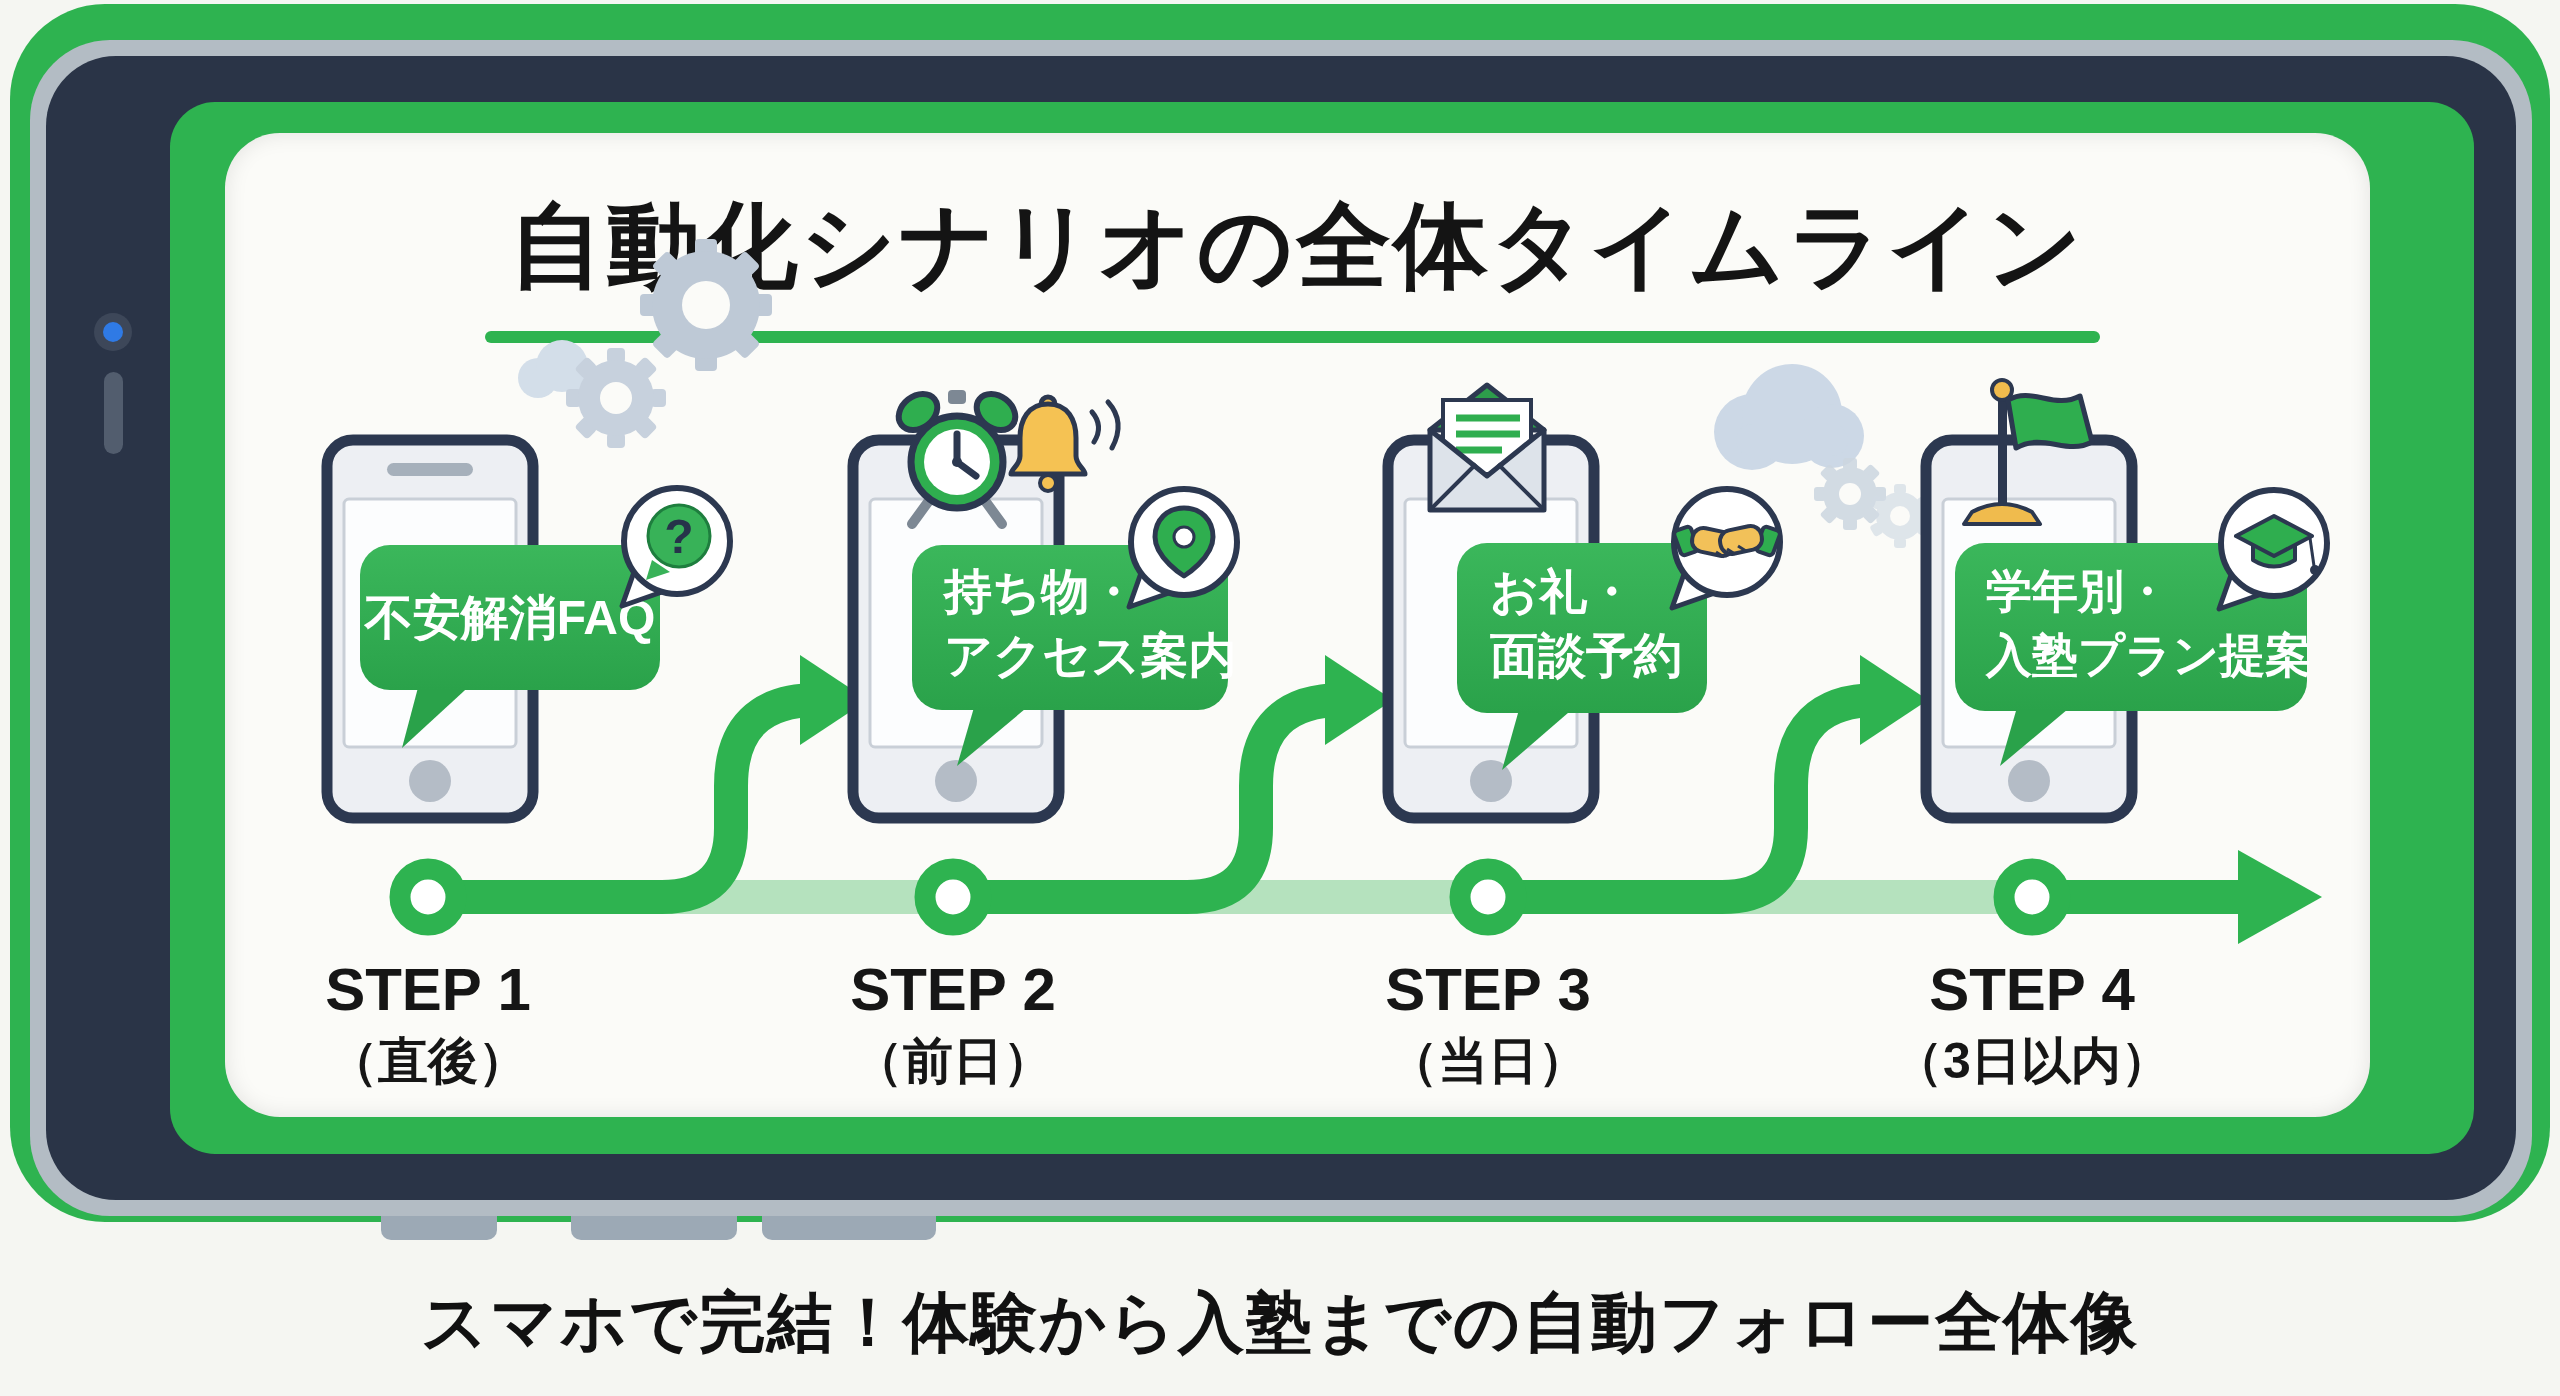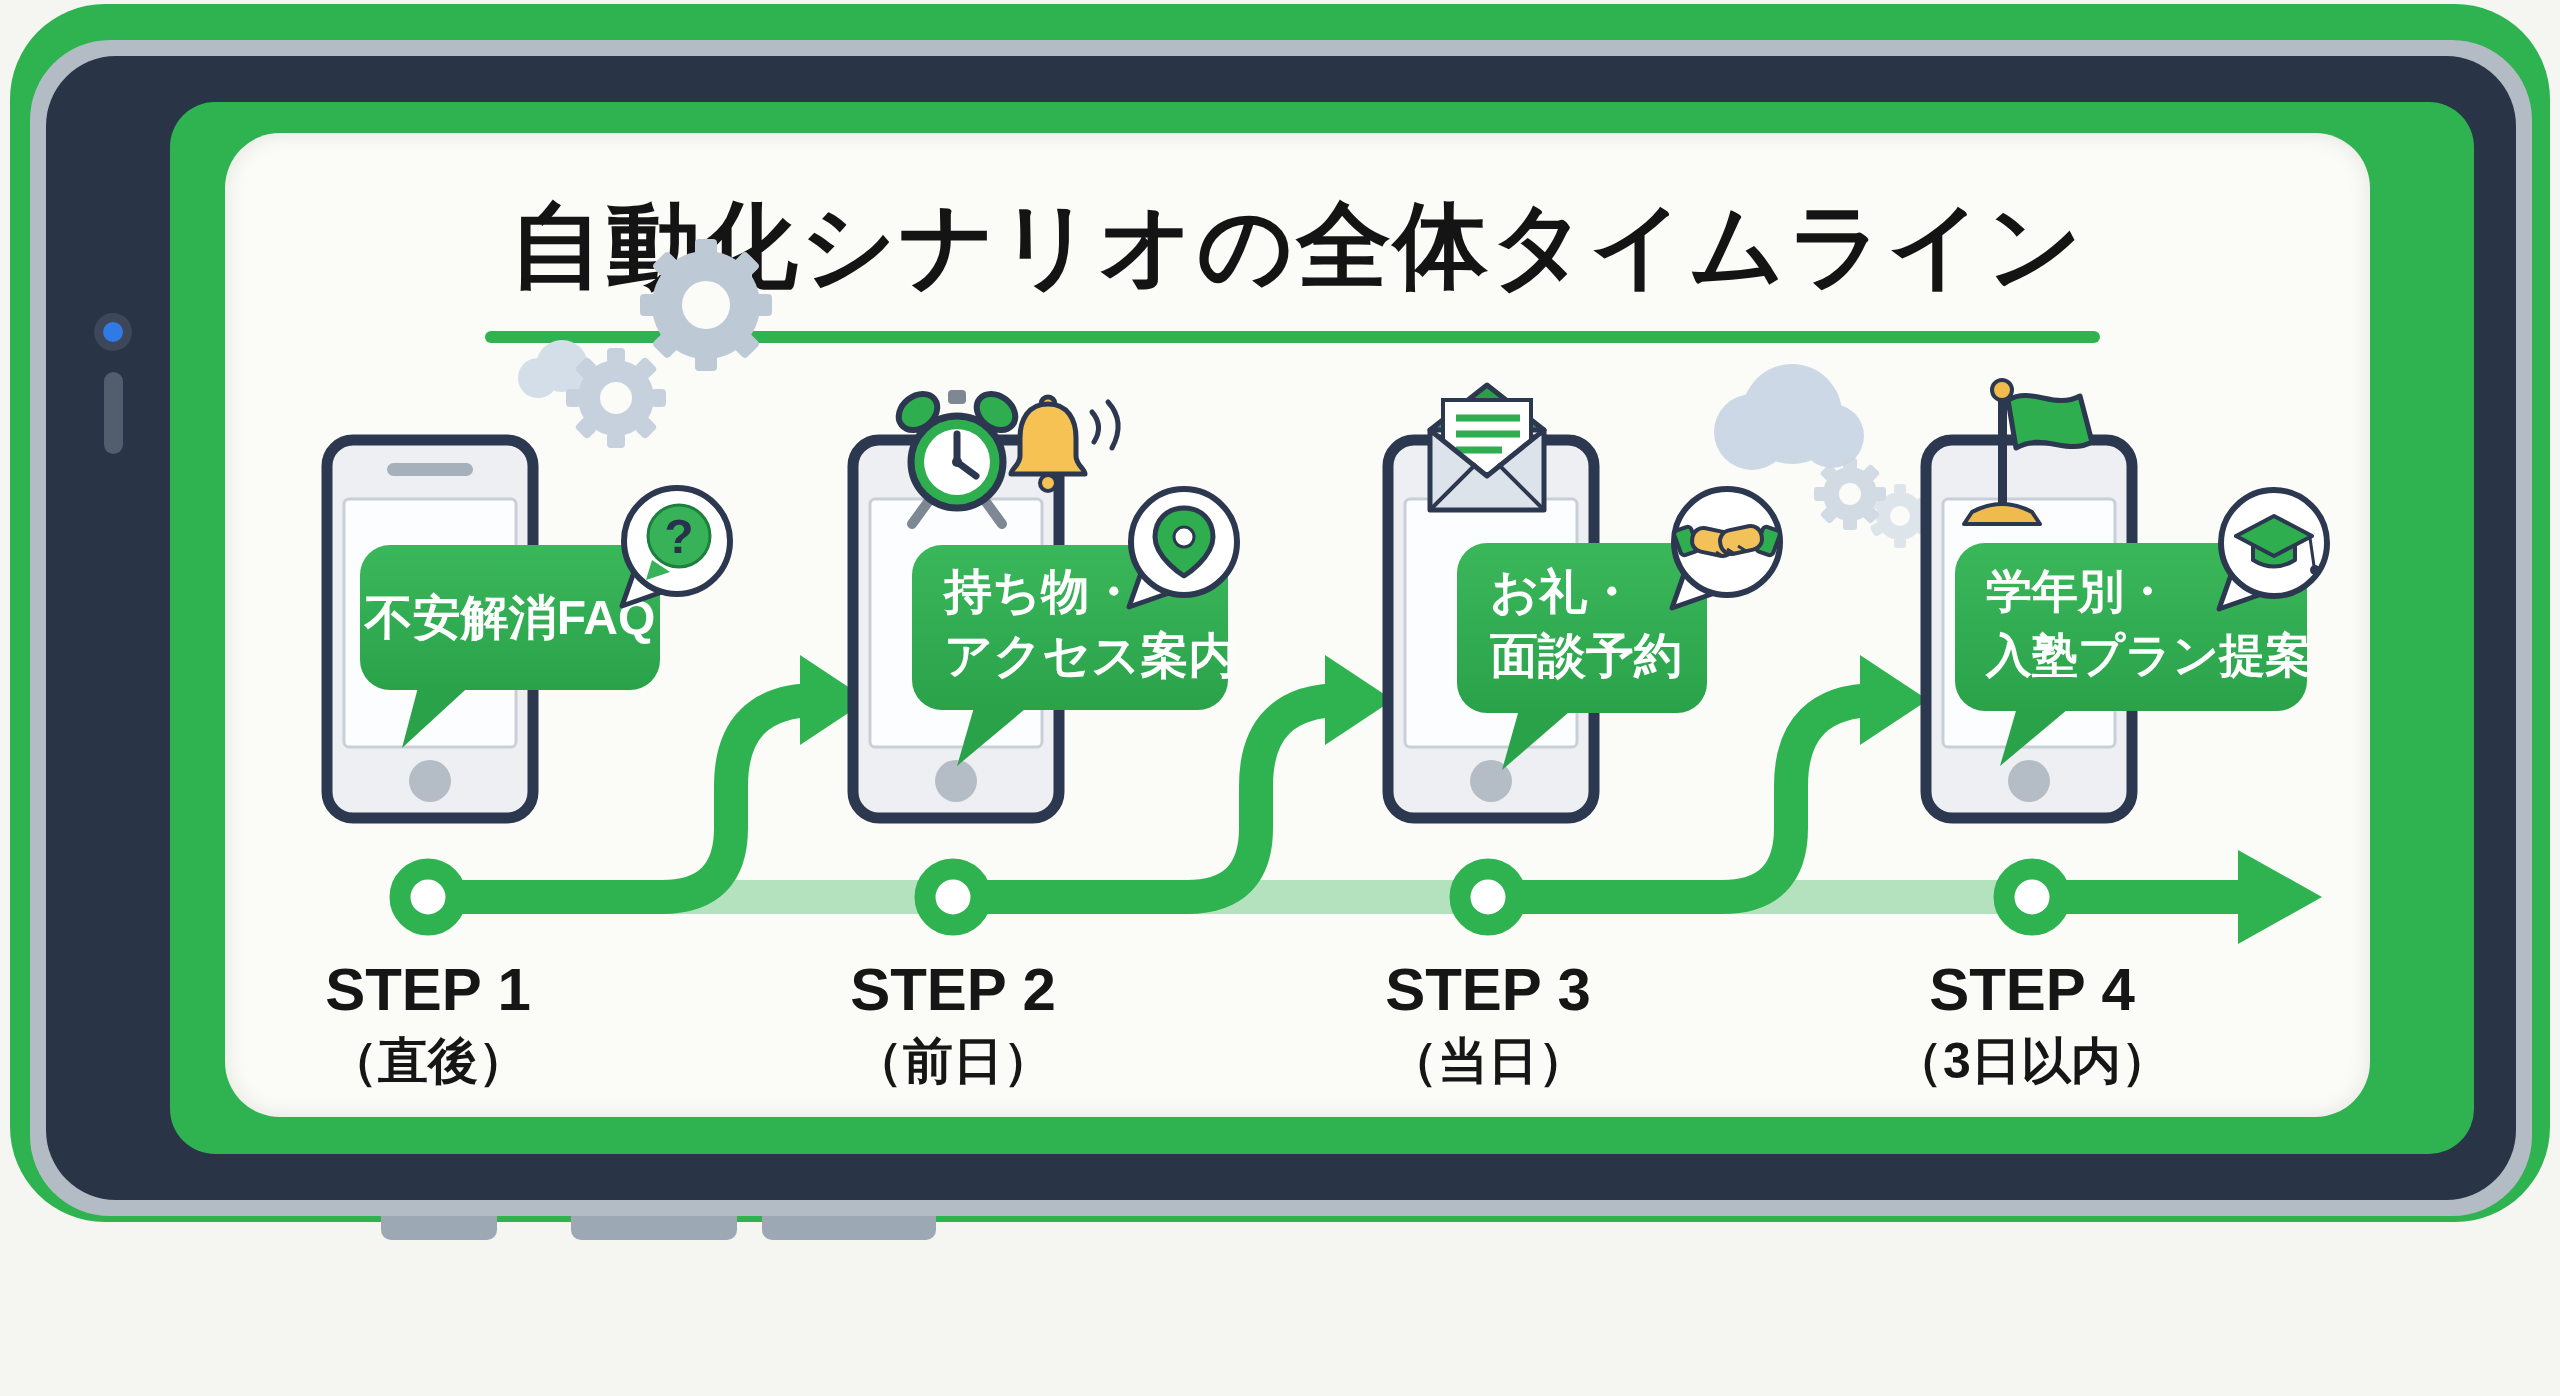--- a/index.html
+++ b/index.html
@@ -54,20 +54,21 @@
   <div class="abs edge"></div>
   <div class="abs bezel"></div>
   <div class="abs screen"></div>
   <div class="abs card"></div>
   <div class="abs cam-ring"></div>
   <div class="abs cam-dot"></div>
   <div class="abs speaker"></div>
 
   <h1 class="abs title">自動化シナリオの全体タイムライン</h1>
   <div class="abs title-underline"></div>
+  <div class="abs caption">スマホで完結！体験から入塾までの自動フォロー全体像</div>
 
   <svg class="abs art" viewBox="0 0 2560 1396">
     <defs>
       <linearGradient id="bubG" x1="0" y1="0" x2="0" y2="1">
         <stop offset="0" stop-color="#3bb75b"></stop>
         <stop offset="1" stop-color="#2aa24a"></stop>
       </linearGradient>
     </defs>
 
     <g fill="#d3dee9">

